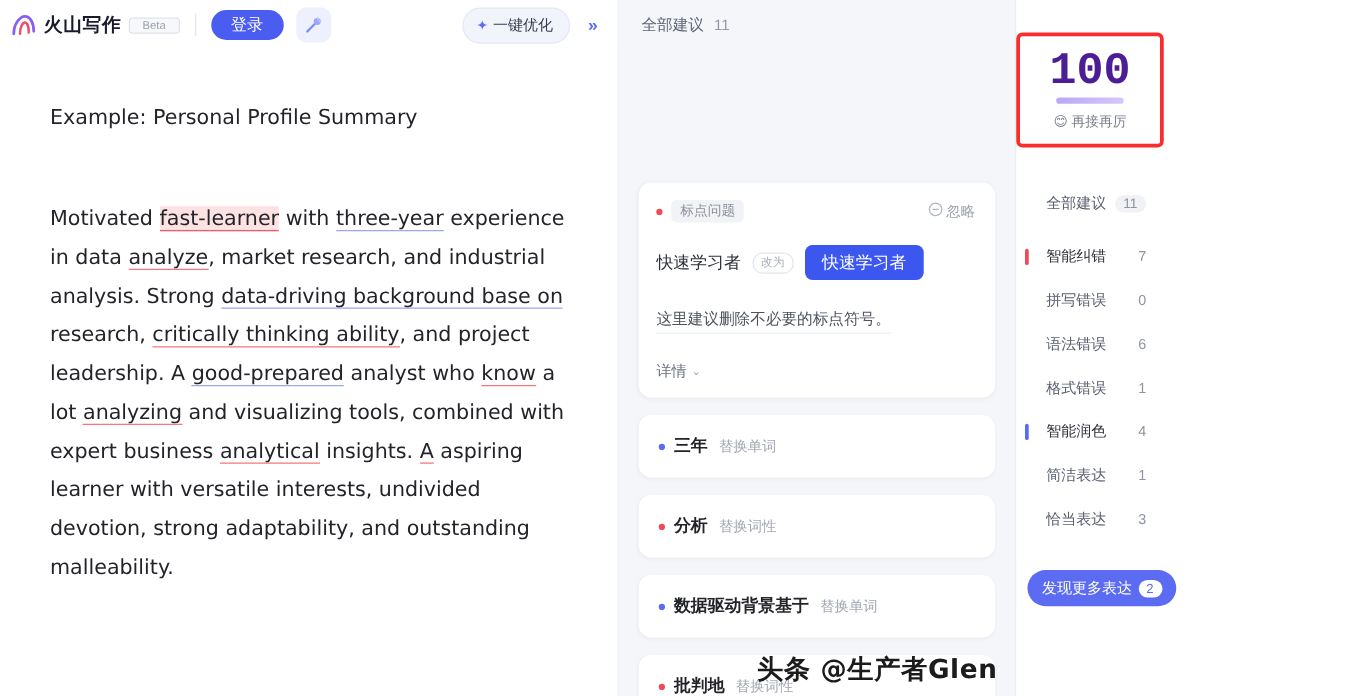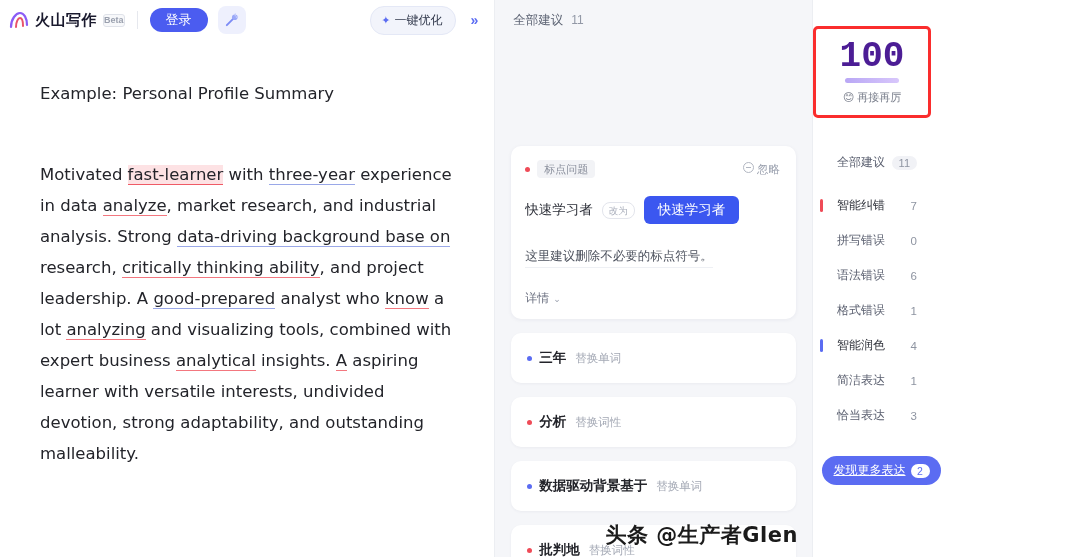--- a/index.html
+++ b/index.html
@@ -20,23 +20,22 @@
     height: 40px; flex: 0 0 40px; display: flex; align-items: center;
     padding: 0 10px 0 8px; gap: 8px; background: #fff;
   }
   .brand { display: flex; align-items: center; gap: 5px; }
   .brand-mark { width: 22px; height: 20px; position: relative; }
   .brand-name {
     font-size: 15px; font-weight: bold; color: #1a1a2e; letter-spacing: .5px;
   }
   .beta-tag {
     font-size: 9px; color: #9aa0ae; border: 1px solid #dfe2e9;
-    border-radius: 3px; padding: 1px 0; line-height: 1; margin-left: 1px;
+    border-radius: 3px; padding: 1px 10px; line-height: 1; margin-left: 1px;
     background: #f7f8fa;
-    font-weight: bold;
   }
   .v-divider { width: 1px; height: 18px; background: #e6e8ee; margin: 0 4px; }
   .login-btn {
     background: #4b5cf0; color: #fff; font-size: 13px; border-radius: 13px;
     padding: 5px 16px; border: none; cursor: pointer; line-height: 1.1;
   }
   .tool-icon-btn {
     width: 28px; height: 28px; border-radius: 8px; background: #eef0fd;
     display: flex; align-items: center; justify-content: center; cursor: pointer;
     margin-left: 2px;
@@ -182,21 +181,21 @@
   .side-item.all { margin-bottom: 14px; }
   .side-item.all .s-count {
     background: #f1f2f6; border-radius: 8px; padding: 1px 7px; font-size: 11px;
     color: #8e94a1;
   }
 
   .discover-btn {
     position: absolute; left: 9px; bottom: 72px; width: 119px; height: 29px;
     background: #5b6cf2; border-radius: 15px; color: #fff; font-size: 12px;
     display: flex; align-items: center; justify-content: center; gap: 5px;
-    cursor: pointer; border: none; text-decoration: underline;
+    cursor: pointer; border: none;
   }
   .discover-badge {
     background: #fff; color: #5b6cf2; border-radius: 8px; font-size: 10.5px;
     padding: 0 6px; line-height: 14px; min-width: 19px; text-align: center;
   }
 </style>
 </head>
 <body>
 
 <div id="app">

